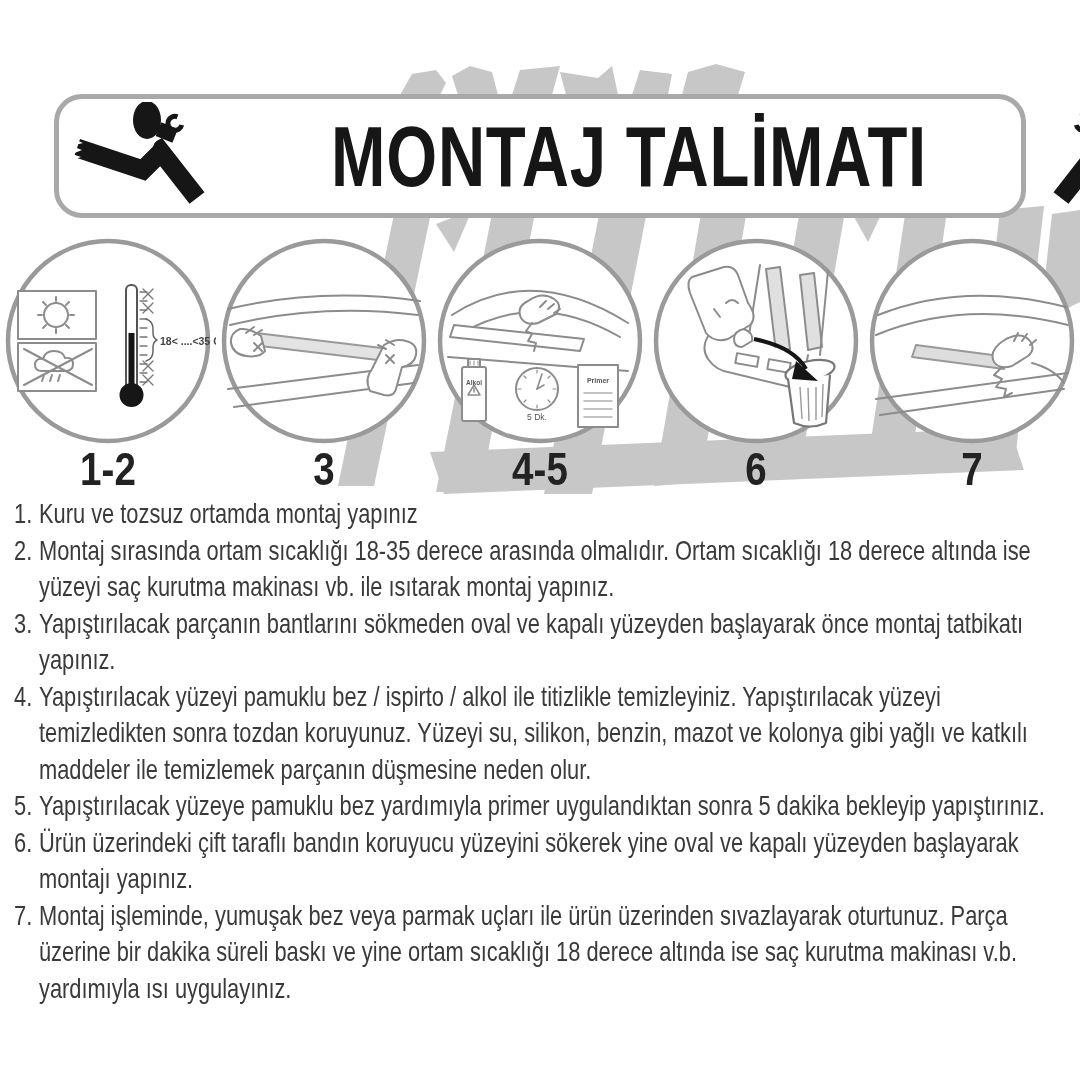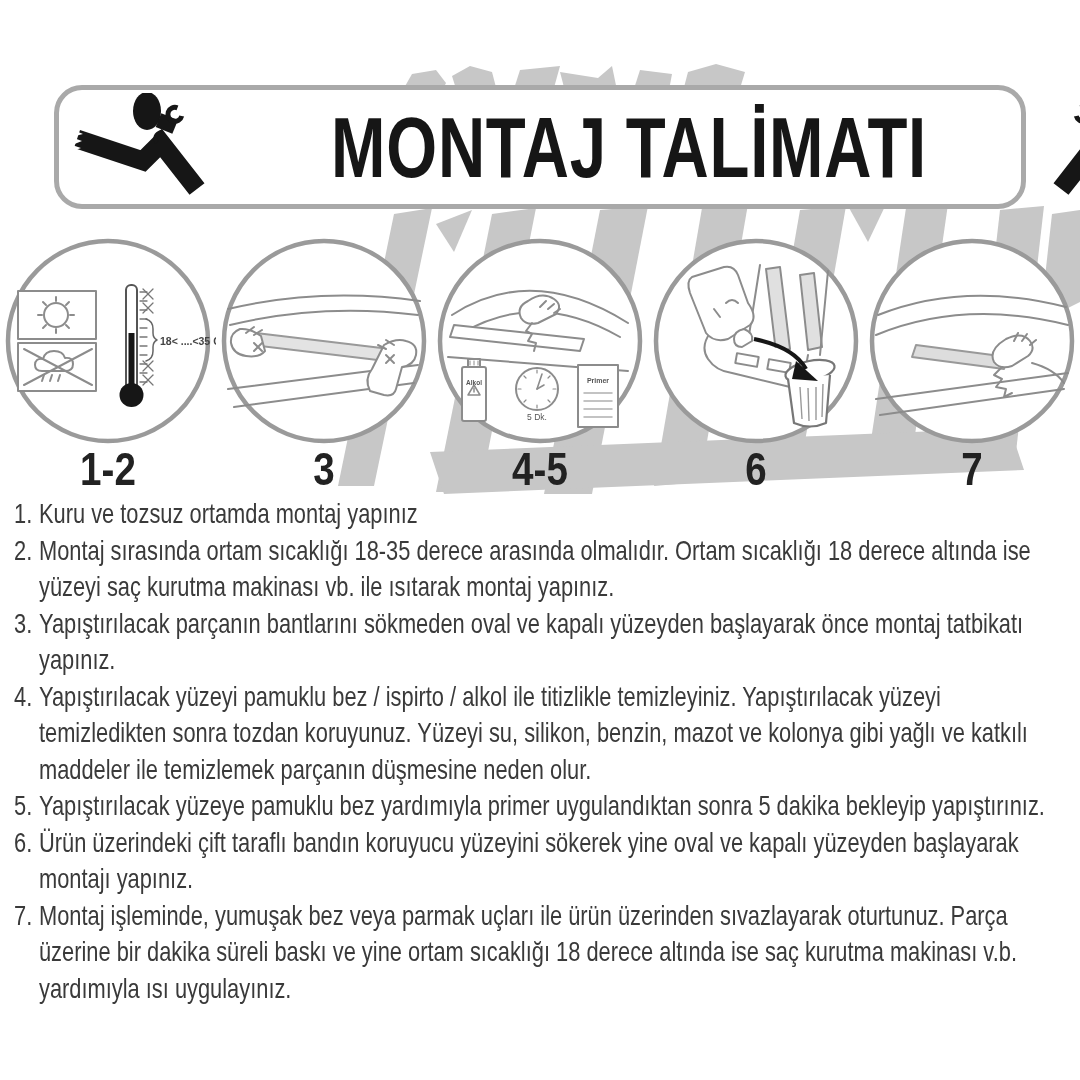--- a/index.html
+++ b/index.html
@@ -4,21 +4,21 @@
 <style>
   html,body{margin:0;padding:0;}
   body{width:1080px;height:1080px;background:#ffffff;overflow:hidden;
        font-family:"Liberation Sans",sans-serif;position:relative;}
   .page{position:absolute;inset:0;}
 
   
   .watermark{position:absolute;left:0;top:0;z-index:0;}
 
   
-  .banner{position:absolute;left:54px;top:85px;width:972px;height:124px;
+  .banner{position:absolute;left:54px;top:94px;width:972px;height:124px;
           background:#ffffff;border:5px solid #a9a9a9;border-radius:28px;
           box-sizing:border-box;display:flex;align-items:center;
           justify-content:space-between;padding:0 10px;z-index:2;}
   .banner-title{flex:1;text-align:center;}
   .banner-title span{display:inline-block;transform:scaleX(0.76);transform-origin:center;
           font-size:86px;font-weight:bold;letter-spacing:1px;color:#161616;white-space:nowrap;}
   .badge{width:168px;height:108px;flex:0 0 auto;}
 
   
   .steps{position:absolute;left:0;top:237px;width:1080px;display:flex;z-index:1;}

